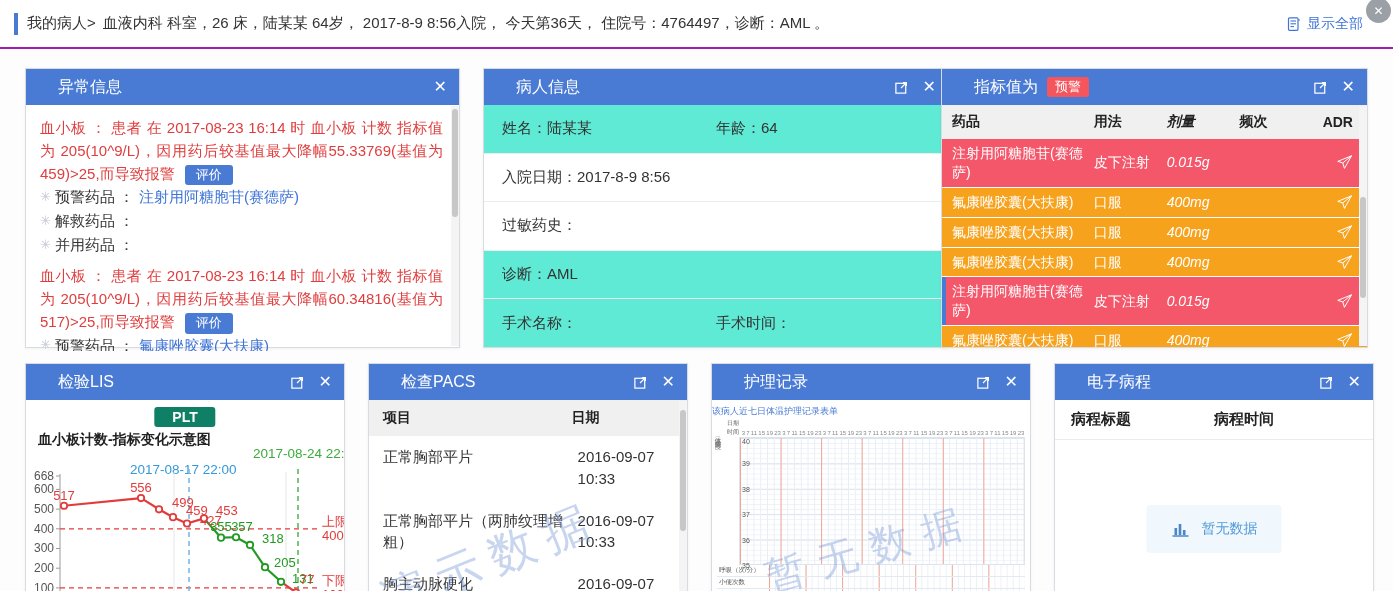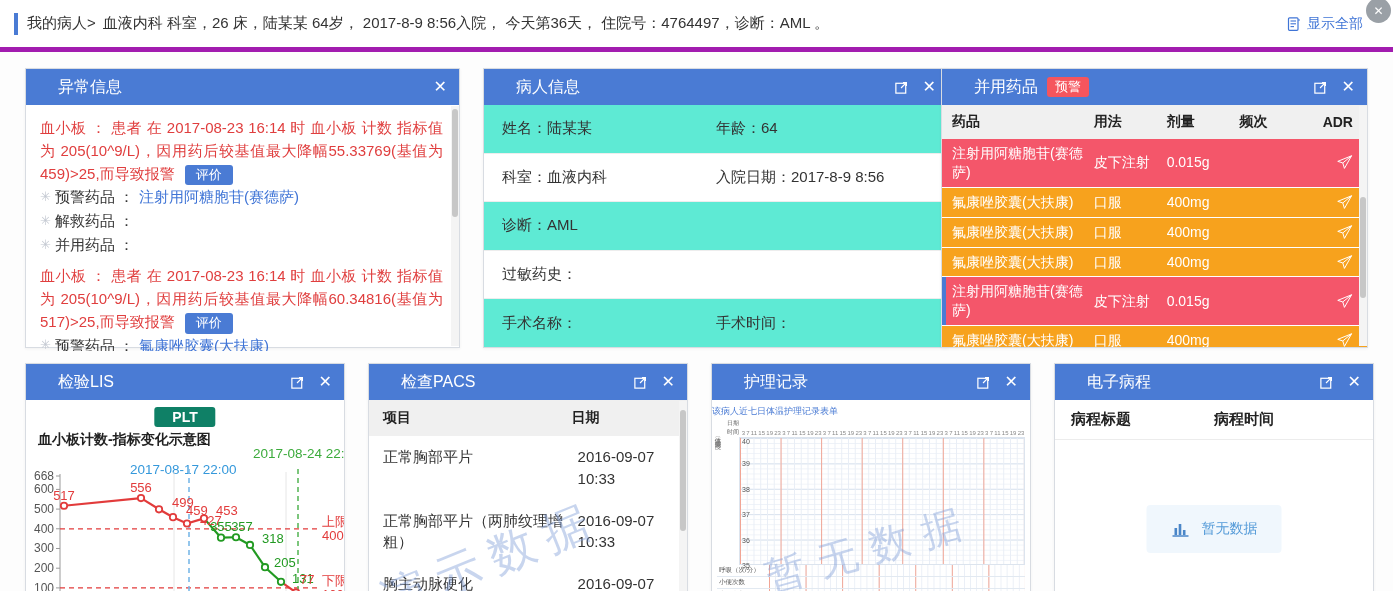--- a/index.html
+++ b/index.html
@@ -1,20 +1,20 @@
 <!DOCTYPE html>
 <html><head>
 <meta charset="utf-8">
 <style>
   html,body{margin:0;padding:0;}
   body{font-family:"Liberation Sans","DejaVu Sans",sans-serif;background:#fff;}
   .stage{position:relative;width:1393px;height:591px;overflow:hidden;background:#fdfdfd;}
 
   
-  .topbar{position:absolute;left:0;top:0;width:100%;height:47px;background:#fff;border-bottom:5px solid #a21caf;display:flex;align-items:center;}
+  .topbar{position:absolute;left:0;top:0;width:100%;height:47px;background:#fff;border-bottom:2px solid #a21caf;display:flex;align-items:center;}
   .accent{width:4px;height:22px;background:#4a7bd4;margin-left:14px;flex:none;}
   .crumb{margin-left:9px;font-size:15px;color:#333;white-space:nowrap;}
   .summary{font-size:15px;color:#333;margin-left:7px;white-space:nowrap;}
   .showall{position:absolute;right:30px;top:0;height:47px;display:flex;align-items:center;gap:5px;color:#3f74d6;font-size:14px;cursor:pointer;}
   .gclose{position:absolute;right:2px;top:-2px;width:25px;height:25px;border-radius:50%;background:#9aa0a6;color:#fff;display:flex;align-items:center;justify-content:center;font-size:12px;z-index:20;cursor:pointer;}
 
   
   .panel{position:absolute;background:#fff;border:1px solid #d8dce2;box-shadow:0 1px 3px rgba(0,0,0,.05);box-sizing:border-box;}
   .p-head{height:36px;background:#4a7bd4;color:#fff;display:flex;align-items:center;padding:0 12px 0 32px;font-size:16px;box-sizing:border-box;}
   .p-title{white-space:nowrap;}
@@ -43,21 +43,21 @@
   .p-cell{width:50%;}
 
   
   .o-head{display:flex;background:#f0f0f0;font-weight:bold;font-size:14px;color:#222;padding:8px 10px;align-items:center;}
   .o-row{display:flex;color:#fff;font-size:14px;padding:5px 10px;align-items:center;position:relative;margin-bottom:1px;line-height:1.35;}
   .o-row.red{background:#f4566a;}
   .o-row.orange{background:#f7a21d;}
   .o-row.selected::before{content:"";position:absolute;left:0;top:0;bottom:0;width:4px;background:#4a7bd4;}
   .c-drug{width:35%;padding-right:6px;box-sizing:border-box;}
   .c-route{width:18%;}
-  .c-dose{width:18%;}
+  .c-dose{width:18%;font-style:italic;}
   .c-freq{width:16%;}
   .c-adr{width:13%;display:flex;justify-content:flex-end;padding-right:4px;box-sizing:border-box;}
   .badge-warn{background:#f5555d;color:#fff;border-radius:3px;font-size:13px;padding:1px 8px;margin-left:9px;line-height:1.4;text-align:right;}
 
   
   .plt-badge{position:absolute;left:50%;transform:translateX(-50%);top:7px;background:#0f8066;color:#fff;font-size:14px;font-weight:bold;padding:2px 18px;border-radius:3px;}
   .lis-title{position:absolute;top:31px;left:12px;font-size:14px;font-weight:bold;color:#222;}
   .d-green{position:absolute;top:46px;left:227px;color:#3cab3c;font-size:13.5px;white-space:nowrap;}
   .d-blue{position:absolute;top:62px;left:104px;color:#3498db;font-size:13.5px;white-space:nowrap;}
   .lis-chart{position:absolute;top:64px;left:0;}
@@ -174,39 +174,38 @@
           </svg>
         </span>
       <span class="h-ico h-x">✕</span>
     </div>
     <div class="pt-body">
         <div class="p-row alt">
           <div class="p-cell">姓名：陆某某</div>
           <div class="p-cell">年龄：64</div>
         </div>
         <div class="p-row">
-          <div class="p-cell">科室：血液内科</div>
           <div class="p-cell">入院日期：2017-8-9 8:56</div>
+        </div>
+        <div class="p-row">
+          <div class="p-cell">过敏药史：</div>
         </div>
         <div class="p-row alt">
           <div class="p-cell">诊断：AML</div>
-        </div>
-        <div class="p-row">
-          <div class="p-cell">过敏药史：</div>
         </div>
         <div class="p-row alt">
           <div class="p-cell">手术名称：</div>
           <div class="p-cell">手术时间：</div>
         </div>
       </div>
   </div>
 
   <div class="panel" style="left:941px;top:68px;width:427px;height:280px;">
     <div class="p-head">
-      <span class="p-title">并用药品</span>
+      <span class="p-title">指标值为</span>
       <span class="badge-warn">预警</span>
       <span class="p-sp"></span>
       <span class="h-ico">
           <svg width="15" height="15" viewBox="0 0 16 16">
             <rect x="2" y="3.5" width="10.5" height="10.5" fill="none" stroke="#fff" stroke-width="1.3"></rect>
             <path d="M7.5 8.5 L13.2 2.8 M9.6 2.8 L13.2 2.8 L13.2 6.4" fill="none" stroke="#fff" stroke-width="1.3"></path>
           </svg>
         </span>
       <span class="h-ico h-x">✕</span>
     </div>

